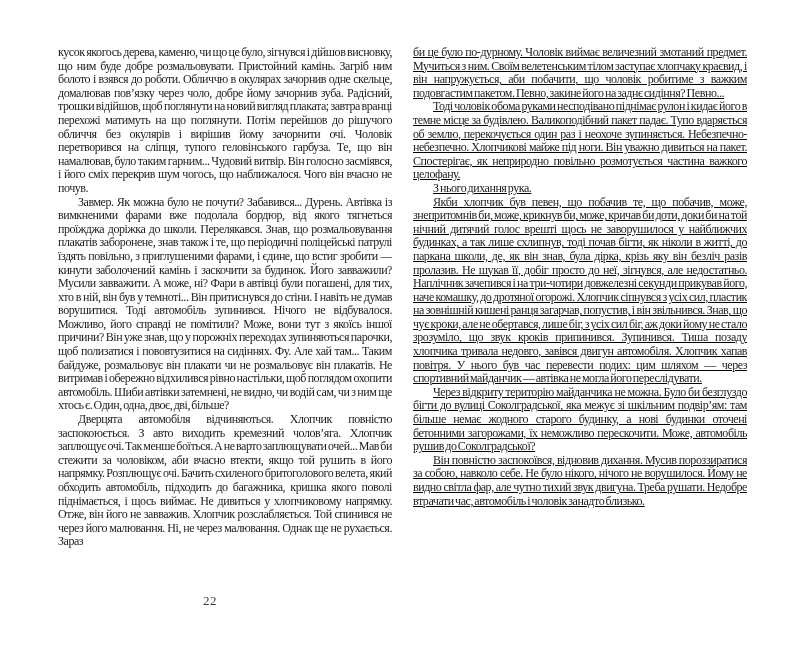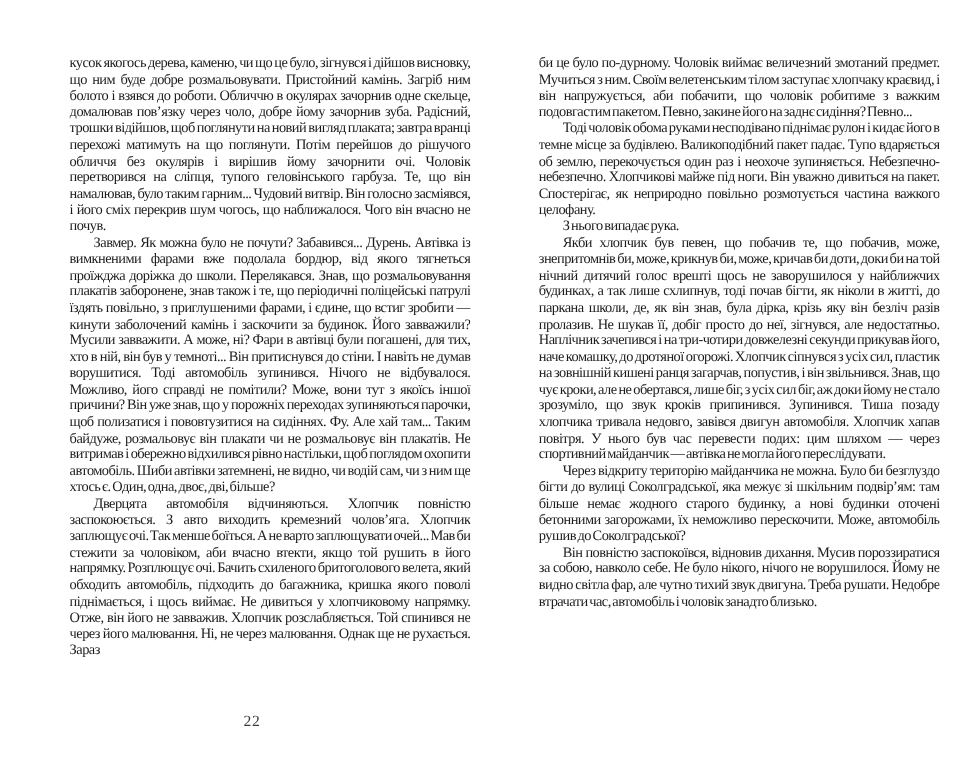--- a/index.html
+++ b/index.html
@@ -17,21 +17,21 @@
     height: 650px;
     background: #ffffff;
   }
   .page {
     position: absolute;
     top: 46px;
     width: 334px;
     height: 580px;
   }
   .page-left  { left: 58px; }
-  .page-right { left: 449px; }
+  .page-right { left: 413px; text-decoration: underline; }
   .page-text {
     max-height: 542px;
     overflow: hidden;
     font-size: 12px;
     line-height: 13.6px;
     letter-spacing: -0.45px;
     word-spacing: -1.2px;
     text-align: justify;
     color: #1c1c1c;
   }
@@ -63,20 +63,20 @@
       <p class="para indent">Завмер. Як можна було не почути? Забавився... Дурень. Автівка із вимкненими фарами вже подолала бордюр, від якого тягнеться проїжджа доріжка до школи. Перелякався. Знав, що розмальовування плакатів заборонене, знав також і те, що періодичні поліцейські патрулі їздять повільно, з приглушеними фарами, і єдине, що встиг зробити — кинути заболочений камінь і заскочити за будинок. Його завважили? Мусили завважити. А може, ні? Фари в автівці були погашені, для тих, хто в ній, він був у темноті... Він притиснувся до стіни. І навіть не думав ворушитися. Тоді автомобіль зупинився. Нічого не відбувалося. Можливо, його справді не помітили? Може, вони тут з якоїсь іншої причини? Він уже знав, що у порожніх переходах зупиняються парочки, щоб полизатися і пововтузитися на сидіннях. Фу. Але хай там... Таким байдуже, розмальовує він плакати чи не розмальовує він плакатів. Не витримав і обережно відхилився рівно настільки, щоб поглядом охопити автомобіль. Шиби автівки затемнені, не видно, чи водій сам, чи з ним ще хтось є. Один, одна, двоє, дві, більше?</p>
       <p class="para indent">Дверцята автомобіля відчиняються. Хлопчик повністю заспокоюється. З авто виходить кремезний чолов’яга. Хлопчик заплющує очі. Так менше боїться. А не варто заплющувати очей... Мав би стежити за чоловіком, аби вчасно втекти, якщо той рушить в його напрямку. Розплющує очі. Бачить схиленого бритоголового велета, який обходить автомобіль, підходить до багажника, кришка якого поволі піднімається, і щось виймає. Не дивиться у хлопчиковому напрямку. Отже, він його не завважив. Хлопчик розслабляється. Той спинився не через його малювання. Ні, не через малювання. Однак ще не рухається. Зараз</p>
     </div>
     <div class="page-number">22</div>
   </div>
 
   <div class="page page-right">
     <div class="page-text">
       <p class="para">би це було по-дурному. Чоловік виймає величезний змотаний предмет. Мучиться з ним. Своїм велетенським тілом заступає хлопчаку краєвид, і він напружується, аби побачити, що чоловік робитиме з важким подовгастим пакетом. Певно, закине його на заднє сидіння? Певно...</p>
       <p class="para indent">Тоді чоловік обома руками несподівано піднімає рулон і кидає його в темне місце за будівлею. Валикоподібний пакет падає. Тупо вдаряється об землю, перекочується один раз і неохоче зупиняється. Небезпечно-небезпечно. Хлопчикові майже під ноги. Він уважно дивиться на пакет. Спостерігає, як неприродно повільно розмотується частина важкого целофану.</p>
-      <p class="para indent">З нього випадає рука.</p>
+      <p class="para indent">З нього дихання рука.</p>
       <p class="para indent">Якби хлопчик був певен, що побачив те, що побачив, може, знепритомнів би, може, крикнув би, може, кричав би доти, доки би на той нічний дитячий голос врешті щось не заворушилося у найближчих будинках, а так лише схлипнув, тоді почав бігти, як ніколи в житті, до паркана школи, де, як він знав, була дірка, крізь яку він безліч разів пролазив. Не шукав її, добіг просто до неї, зігнувся, але недостатньо. Наплічник зачепився і на три-чотири довжелезні секунди прикував його, наче комашку, до дротяної огорожі. Хлопчик сіпнувся з усіх сил, пластик на зовнішній кишені ранця загарчав, попустив, і він звільнився. Знав, що чує кроки, але не обертався, лише біг, з усіх сил біг, аж доки йому не стало зрозуміло, що звук кроків припинився. Зупинився. Тиша позаду хлопчика тривала недовго, завівся двигун автомобіля. Хлопчик хапав повітря. У нього був час перевести подих: цим шляхом — через спортивний майданчик — автівка не могла його переслідувати.</p>
       <p class="para indent">Через відкриту територію майданчика не можна. Було би безглуздо бігти до вулиці Соколградської, яка межує зі шкільним подвір’ям: там більше немає жодного старого будинку, а нові будинки оточені бетонними загорожами, їх неможливо перескочити. Може, автомобіль рушив до Соколградської?</p>
       <p class="para indent">Він повністю заспокоївся, відновив дихання. Мусив пороззиратися за собою, навколо себе. Не було нікого, нічого не ворушилося. Йому не видно світла фар, але чутно тихий звук двигуна. Треба рушати. Недобре втрачати час, автомобіль і чоловік занадто близько.</p>
     </div>
   </div>
 
 </div>
 
 </body></html>

